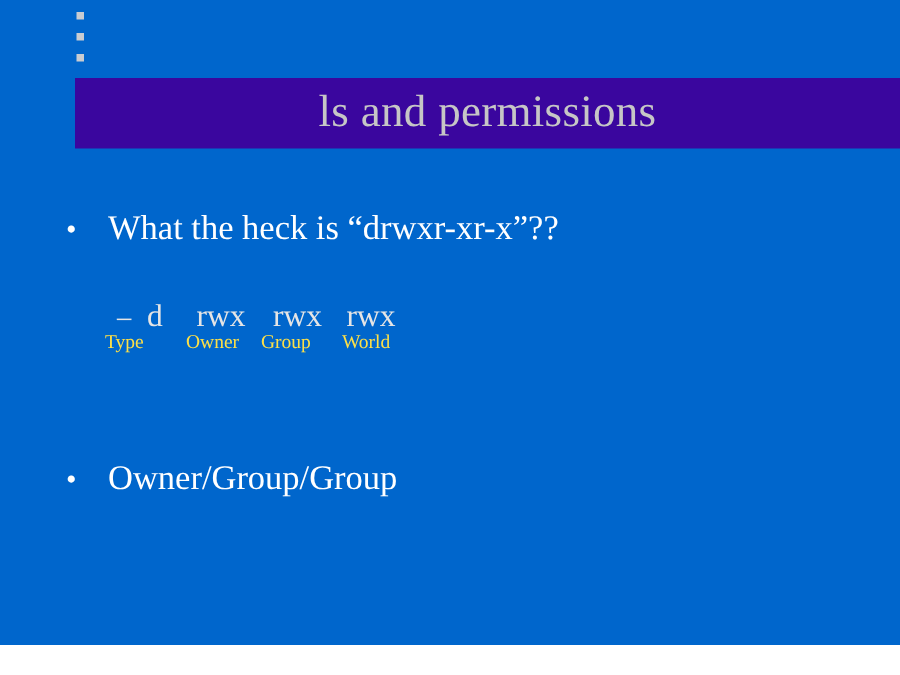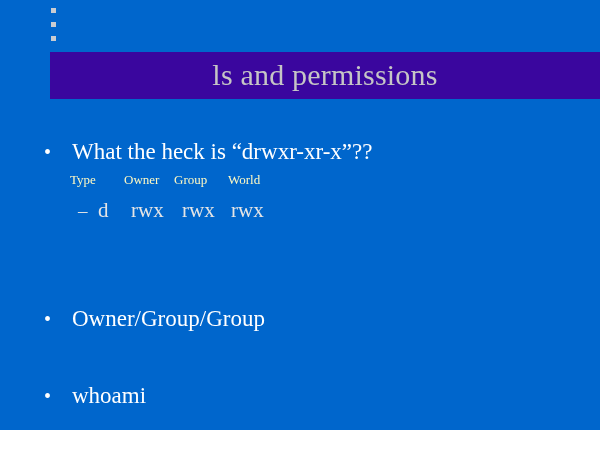--- a/index.html
+++ b/index.html
@@ -81,24 +81,25 @@
   .bullet-l1 .marker {
     display: inline-block;
     width: 28px;
     font-size: 20px;
     vertical-align: baseline;
   }
 
   .sub-label-row {
     position: absolute;
     left: 70px;
-    color: #fef9c3;
+    color: #fde047;
     font-size: 13px;
     line-height: 16px;
     white-space: nowrap;
+    margin-top: 48px;
   }
   .sub-label-row .cell {
     display: inline-block;
     text-align: left;
   }
   .sub-label-row .c-type   { width: 54px; }
   .sub-label-row .c-owner  { width: 50px; }
   .sub-label-row .c-group  { width: 54px; }
   .sub-label-row .c-world  { width: 52px; }
 
@@ -175,23 +176,20 @@
 
     <div class="bullet-l2" style="top:197px;">
       <span class="marker">–</span><span class="cell c-type">d</span><span class="cell c-owner">rwx</span><span class="cell c-group">rwx</span><span class="cell c-world">rwx</span>
     </div>
 
 
     <div class="bullet-l1" style="top:305px;">
       <span class="marker">•</span><span>Owner/Group/Group</span>
     </div>
 
-    <div class="bullet-l1" style="top:382px;">
-      <span class="marker">•</span><span>whoami</span>
-    </div>
 
   </div>
 
   <div class="footer-bar"></div>
   <div class="footer-dots">
       <span class="fdot" style="left: 0px;"></span>
       <span class="fdot" style="left: 40px;"></span>
       <span class="fdot" style="left: 80px;"></span>
       <span class="fdot" style="left: 120px;"></span>
       <span class="fdot" style="left: 160px;"></span>

